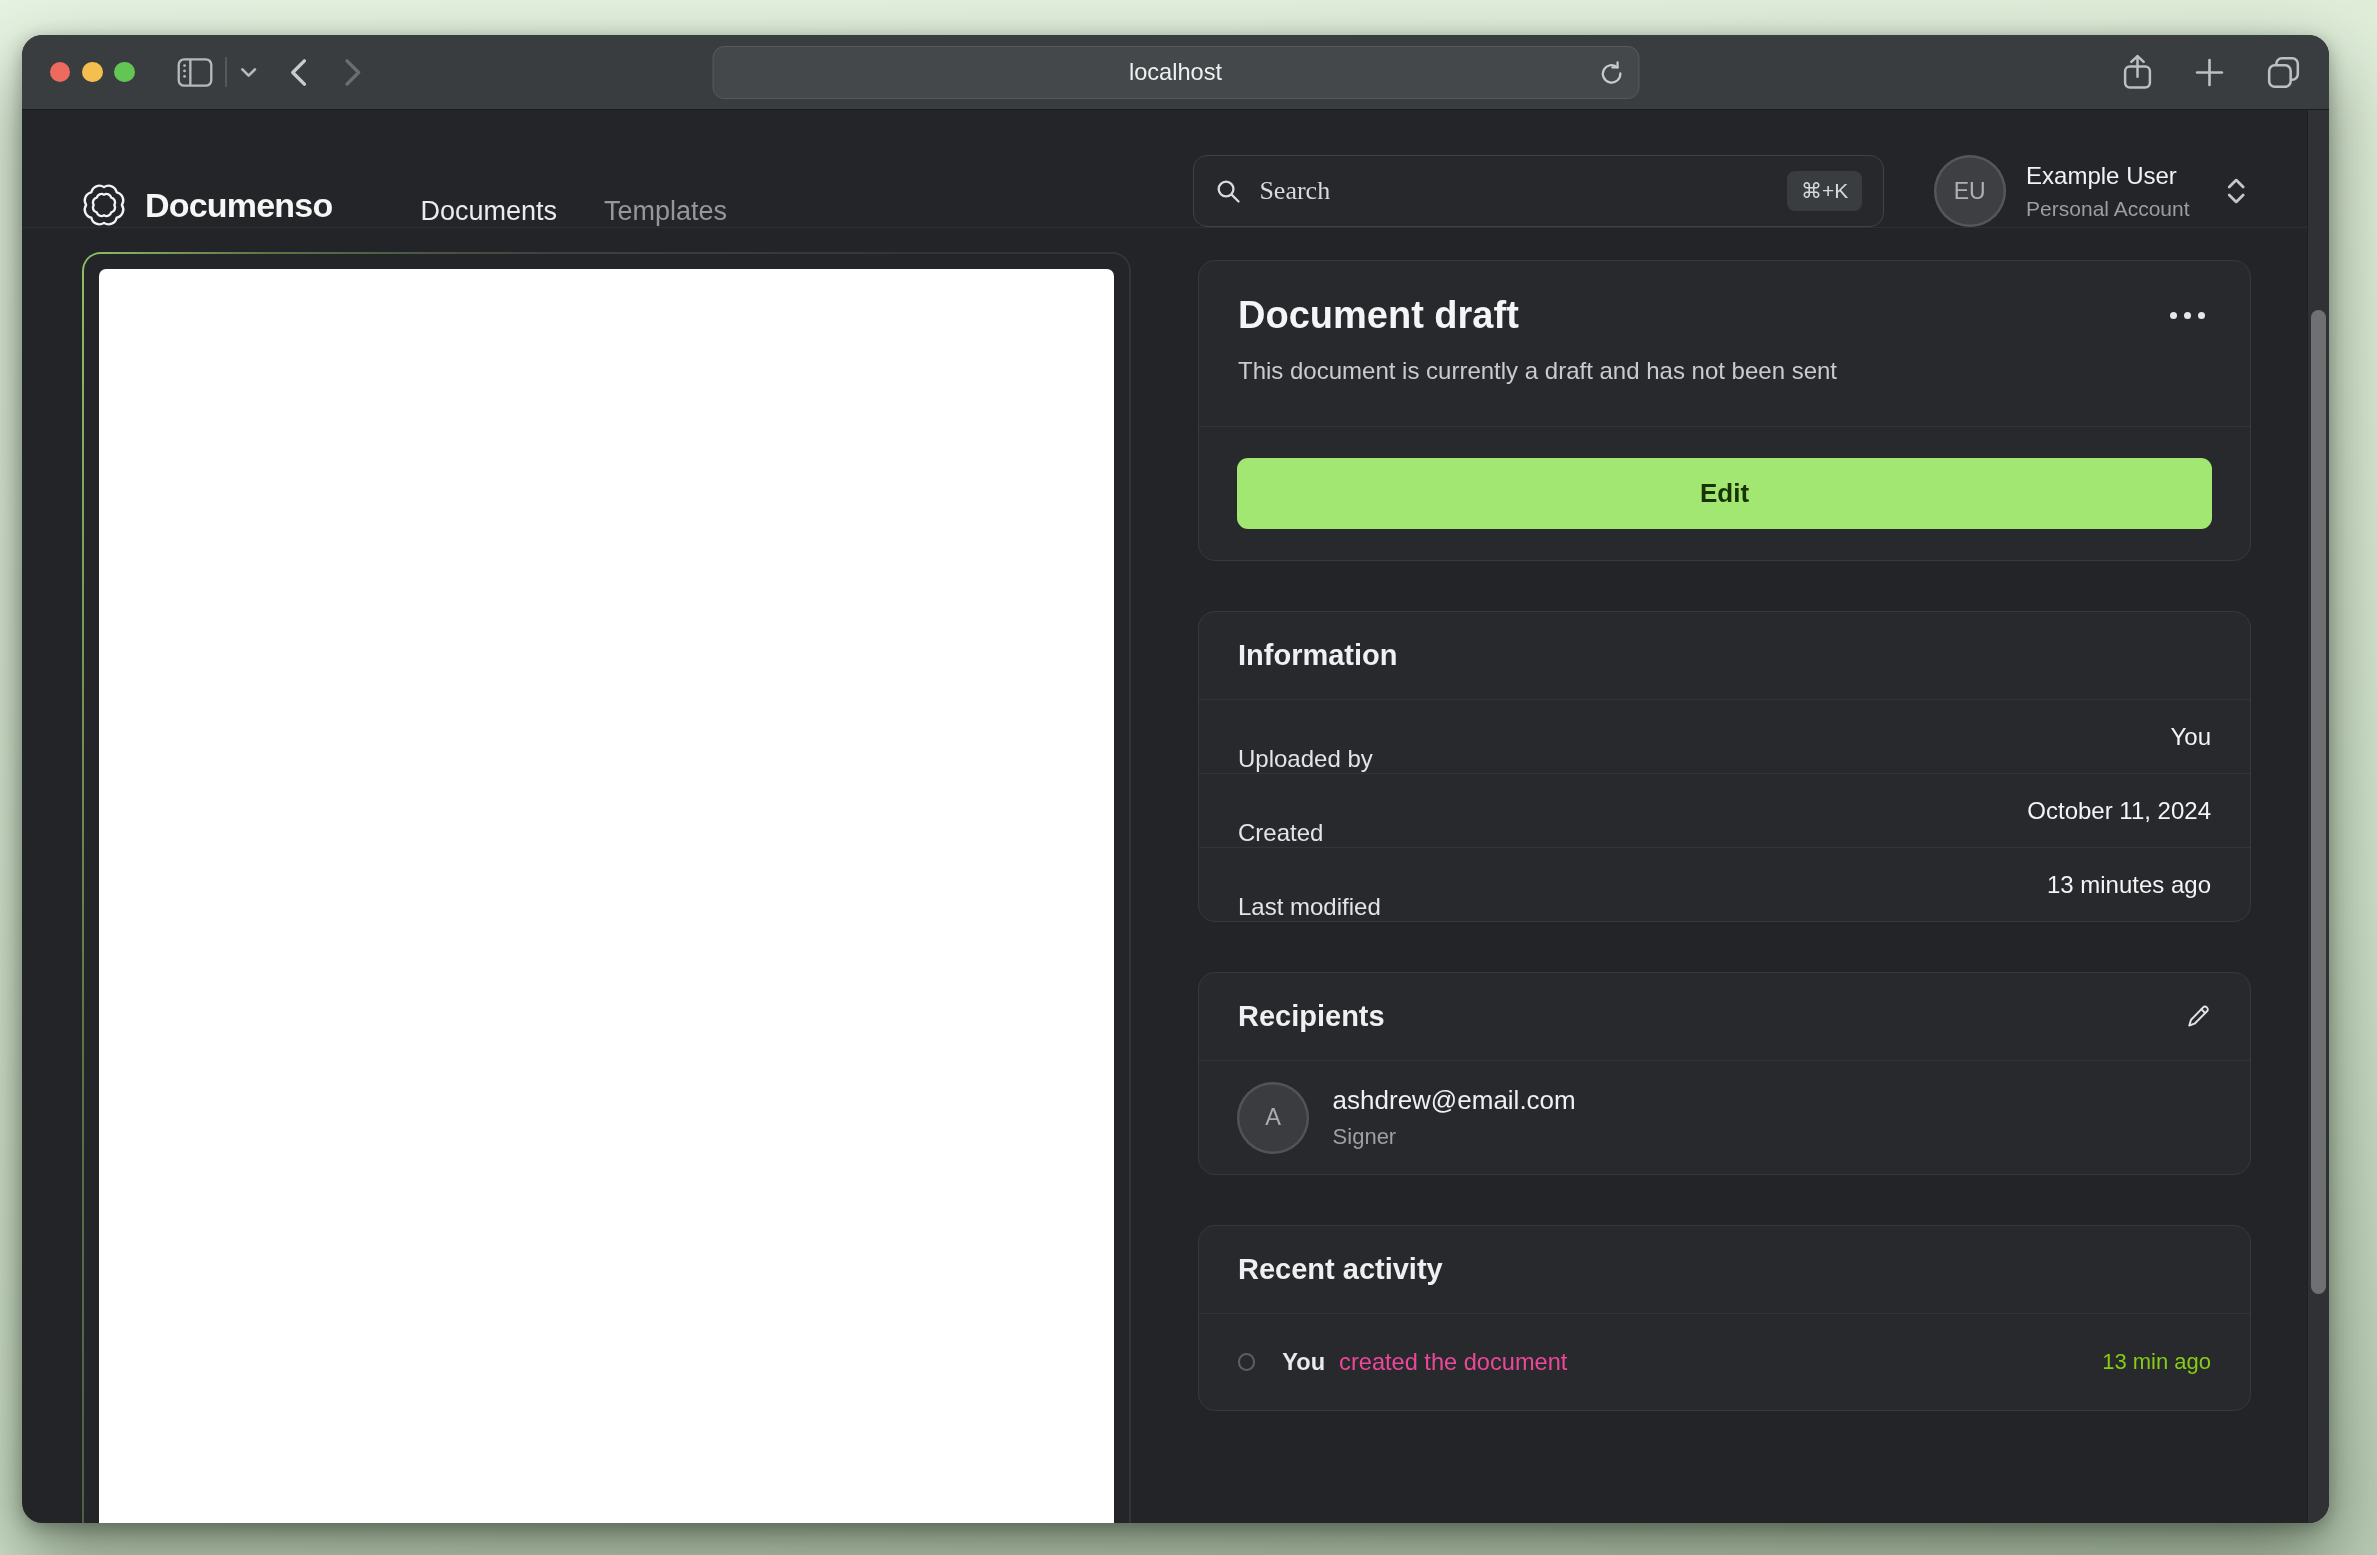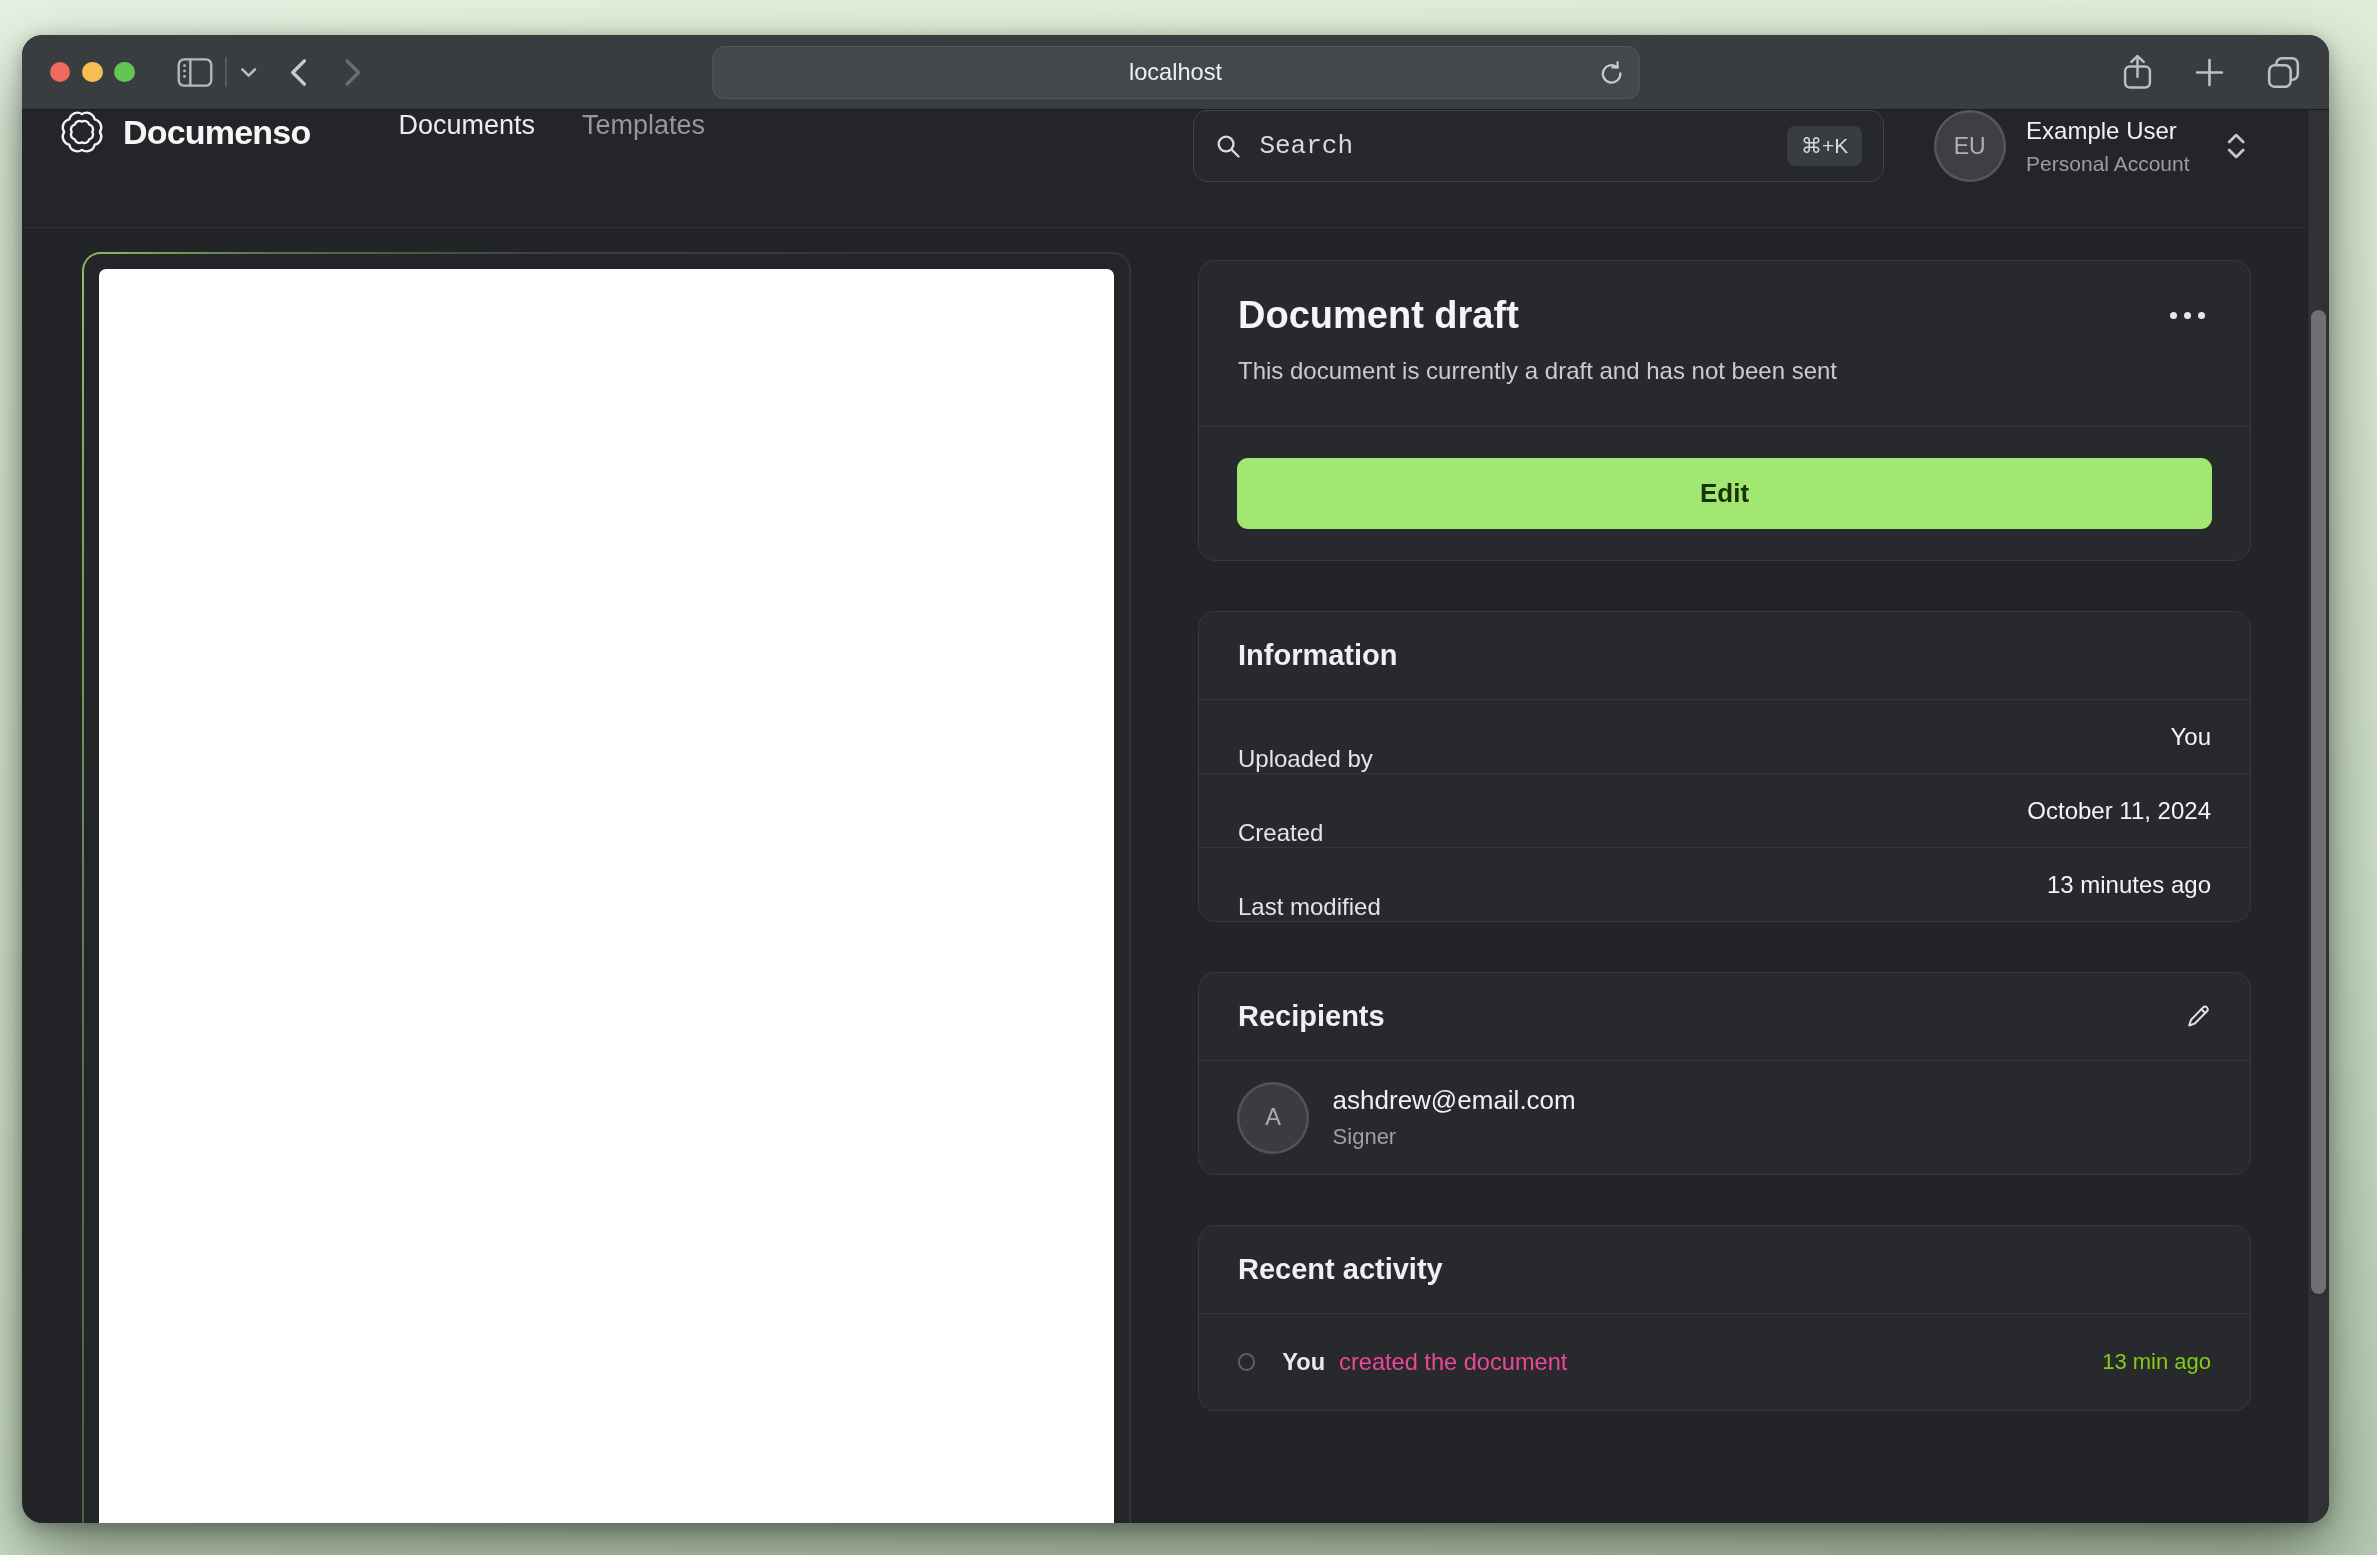--- a/index.html
+++ b/index.html
@@ -32,36 +32,36 @@
     position:absolute; left:50%; top:11px; transform:translateX(-50%);
     width:927px; height:53px; background:#45484b; border:1.6px solid #565a5d;
     border-radius:11.8px; display:flex; align-items:center; justify-content:center;
     color:#eef0f0; font-size:23.6px;
   }
   .url-refresh { position:absolute; right:12.6px; top:50%; transform:translateY(-50%); }
   .tb-right { margin-left:auto; display:flex; align-items:center; gap:41px; }
   
   .app-header {
     height:118px; background:#232528; border-bottom:1.6px solid #2e3134;
-    display:flex; align-items:flex-start; padding:0 83px 0 38px;
+    display:flex; align-items:flex-end; padding:0 83px 0 60px;
   }
   .brand { display:flex; align-items:center; gap:19px; }
   .brand-name { font-size:34px; font-weight:700; color:#f5f6f6; letter-spacing:-0.8px; }
   .nav { display:flex; gap:47px; margin-left:88px; font-size:27px; font-weight:500; }
   .nav-link.active { color:#ececee; }
   .nav-link.muted { color:#95979a; }
   .nav-link { cursor:pointer; }
   .search {
     margin-left:auto; width:691px; height:72px; background:#26282b;
     border:1.6px solid #3f4347; border-radius:14px;
     display:flex; align-items:center; padding:0 20.4px; gap:17.3px;
   }
   .search input {
     flex:1; background:transparent; border:none; outline:none;
-    color:#e6e8e9; font-size:26px; font-family:Liberation Mono, monospace;
+    color:#e6e8e9; font-size:26px; font-family:Liberation Serif, serif;
   }
   .search input::placeholder { color:#d8dadc; opacity:1; }
   .kbd { background:#3a3d40; border-radius:7.9px; padding:7.9px 14px; font-size:21px; color:#d6d8da; }
   .user { margin-left:50px; display:flex; align-items:center; gap:20.4px; cursor:pointer; }
   .avatar {
     width:72px; height:72px; border-radius:50%; background:#3d3f42;
     box-shadow:inset 0 0 0 2.4px #54575a;
     display:flex; align-items:center; justify-content:center;
     color:#aeb0b2; font-size:23px;
   }

